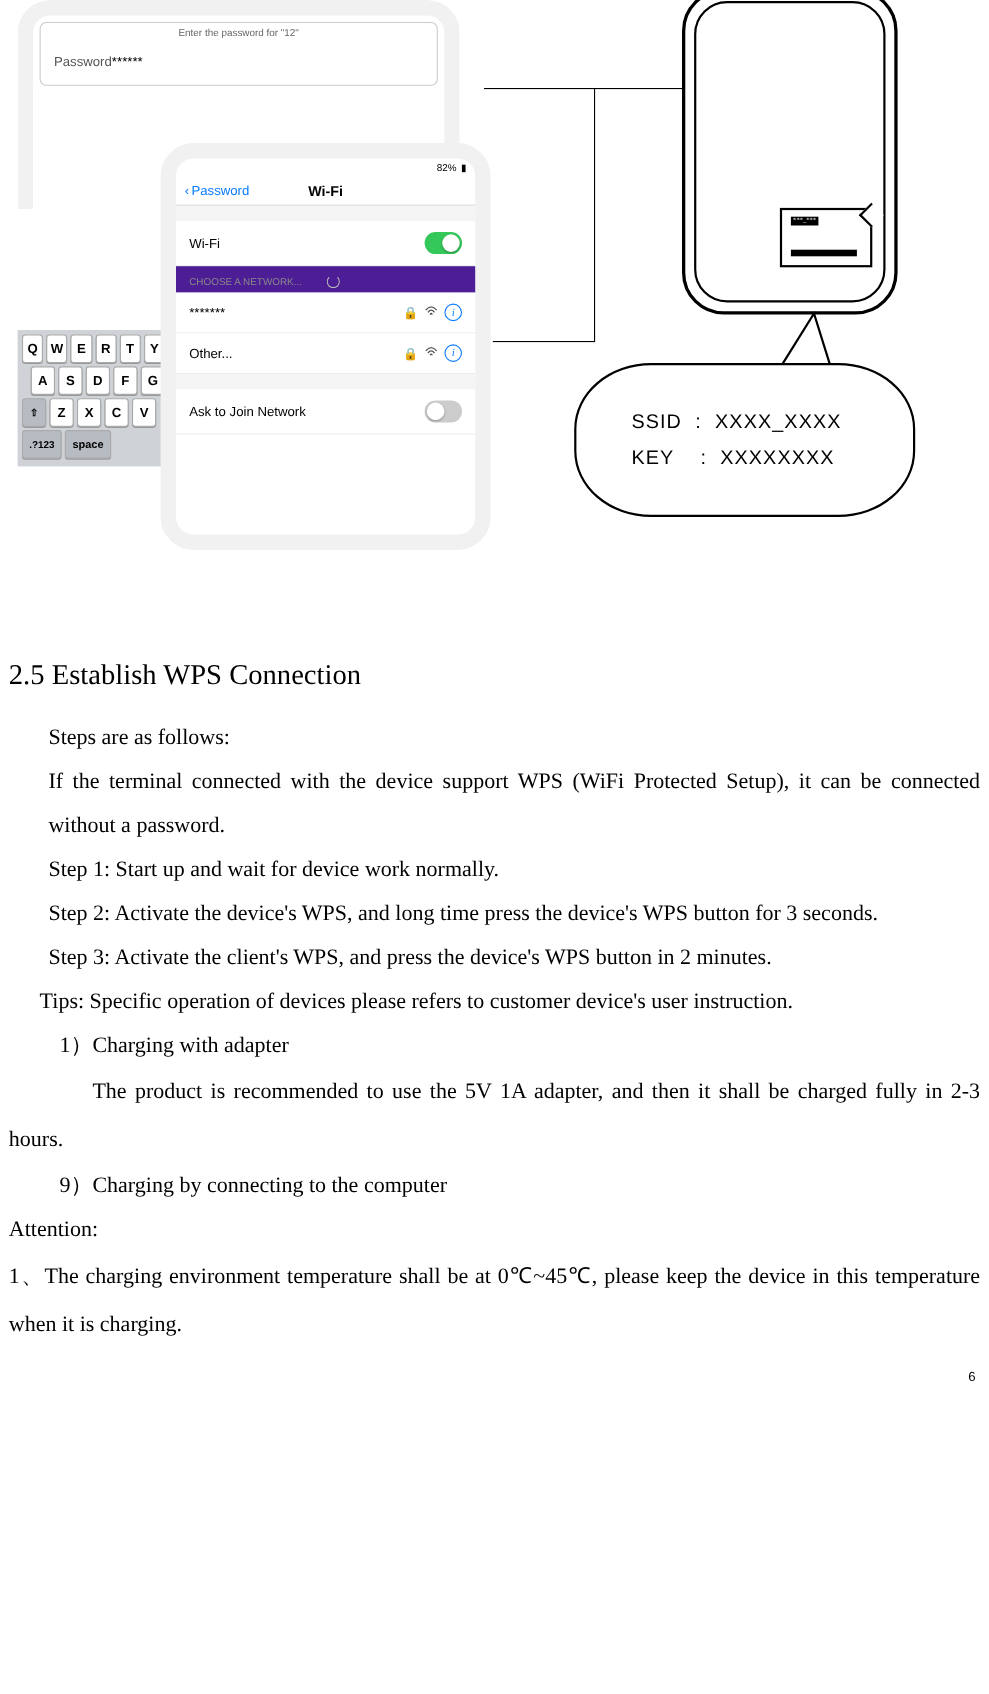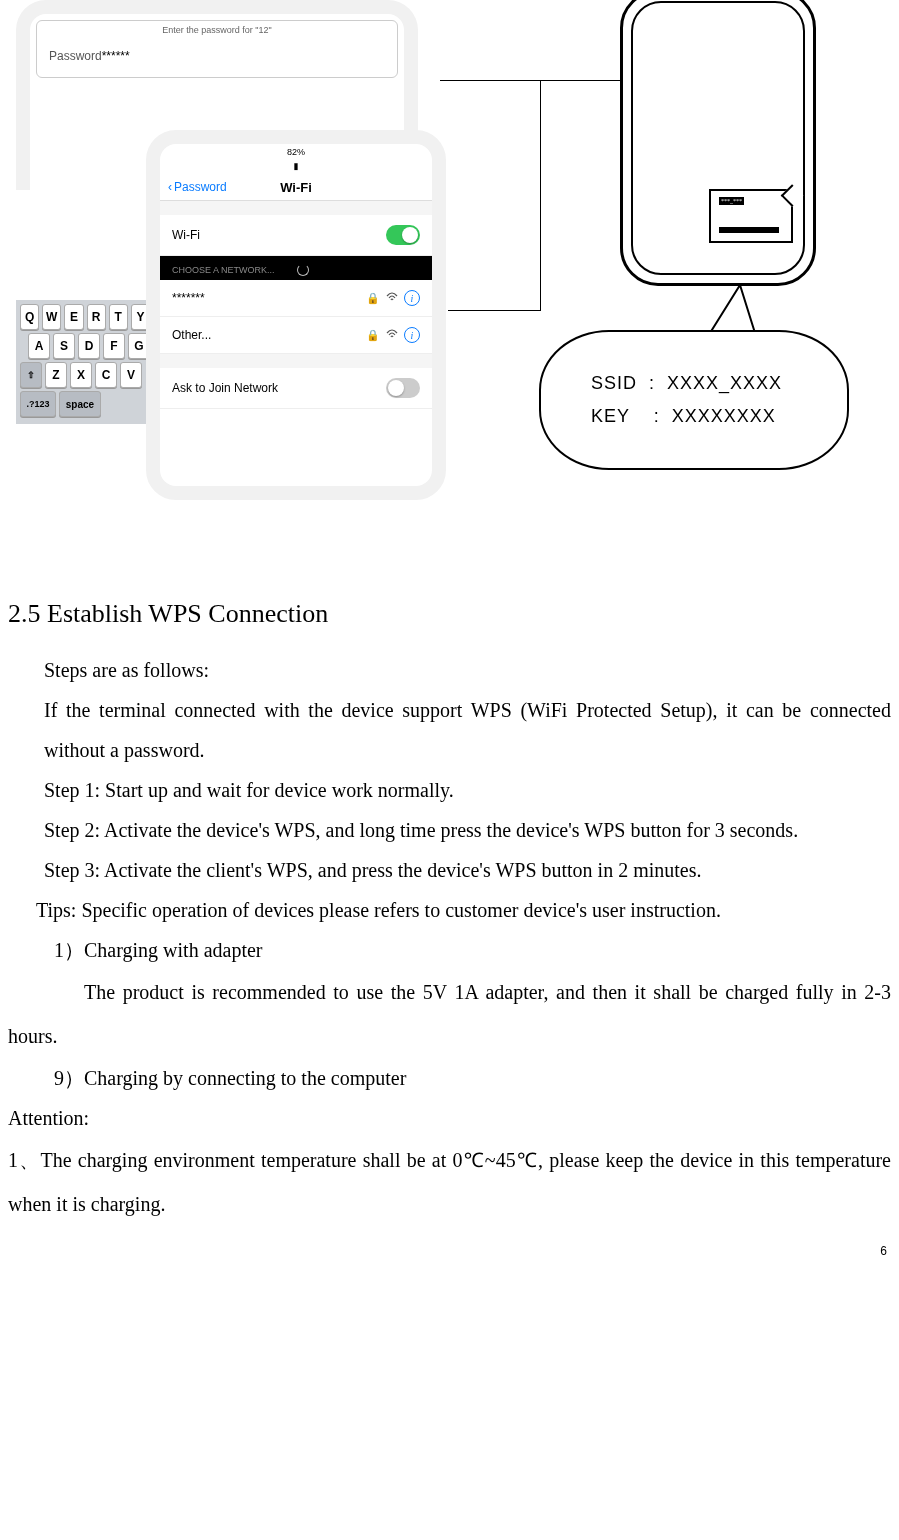--- a/index.html
+++ b/index.html
@@ -105,21 +105,20 @@
     font-family: -apple-system, Helvetica, Arial, sans-serif;
     z-index: 2;
   }
   .status-bar {
     display: flex;
     justify-content: flex-end;
     align-items: center;
     font-size: 9px;
     padding: 3px 8px;
     gap: 4px;
-    flex-direction: column;
   }
   .nav-bar {
     display: flex;
     align-items: center;
     padding: 6px 8px;
     border-bottom: 1px solid #ddd;
     font-size: 12px;
     position: relative;
   }
   .back { color: #0a7cff; display: flex; align-items: center; gap: 2px; }
@@ -139,21 +138,21 @@
     align-items: center;
     justify-content: space-between;
     padding: 10px 12px;
     border-bottom: 1px solid #eee;
     background: #fff;
   }
   .section-label {
     font-size: 9px;
     color: #888;
     padding: 8px 12px 4px 12px;
-    background: #000000;
+    background: #4c1d95;
     display: flex;
     align-items: center;
     gap: 22px;
   }
   .toggle {
     width: 34px; height: 20px; border-radius: 10px;
     position: relative;
   }
   .toggle.on { background: #34c759; }
   .toggle.off { background: #ccc; }
@@ -222,21 +221,21 @@
     padding: 1px 2px;
   }
   .sim-bar {
     position: absolute;
     bottom: 8px; left: 8px; right: 12px;
     height: 6px; background: #000;
   }
   
   .bubble {
     position: absolute;
-    left: 539px;
+    left: 522px;
     top: 330px;
     width: 310px;
     height: 140px;
     border: 2px solid #000;
     border-radius: 70px / 60px;
     background: #fff;
     display: flex;
     flex-direction: column;
     justify-content: center;
     padding-left: 50px;

